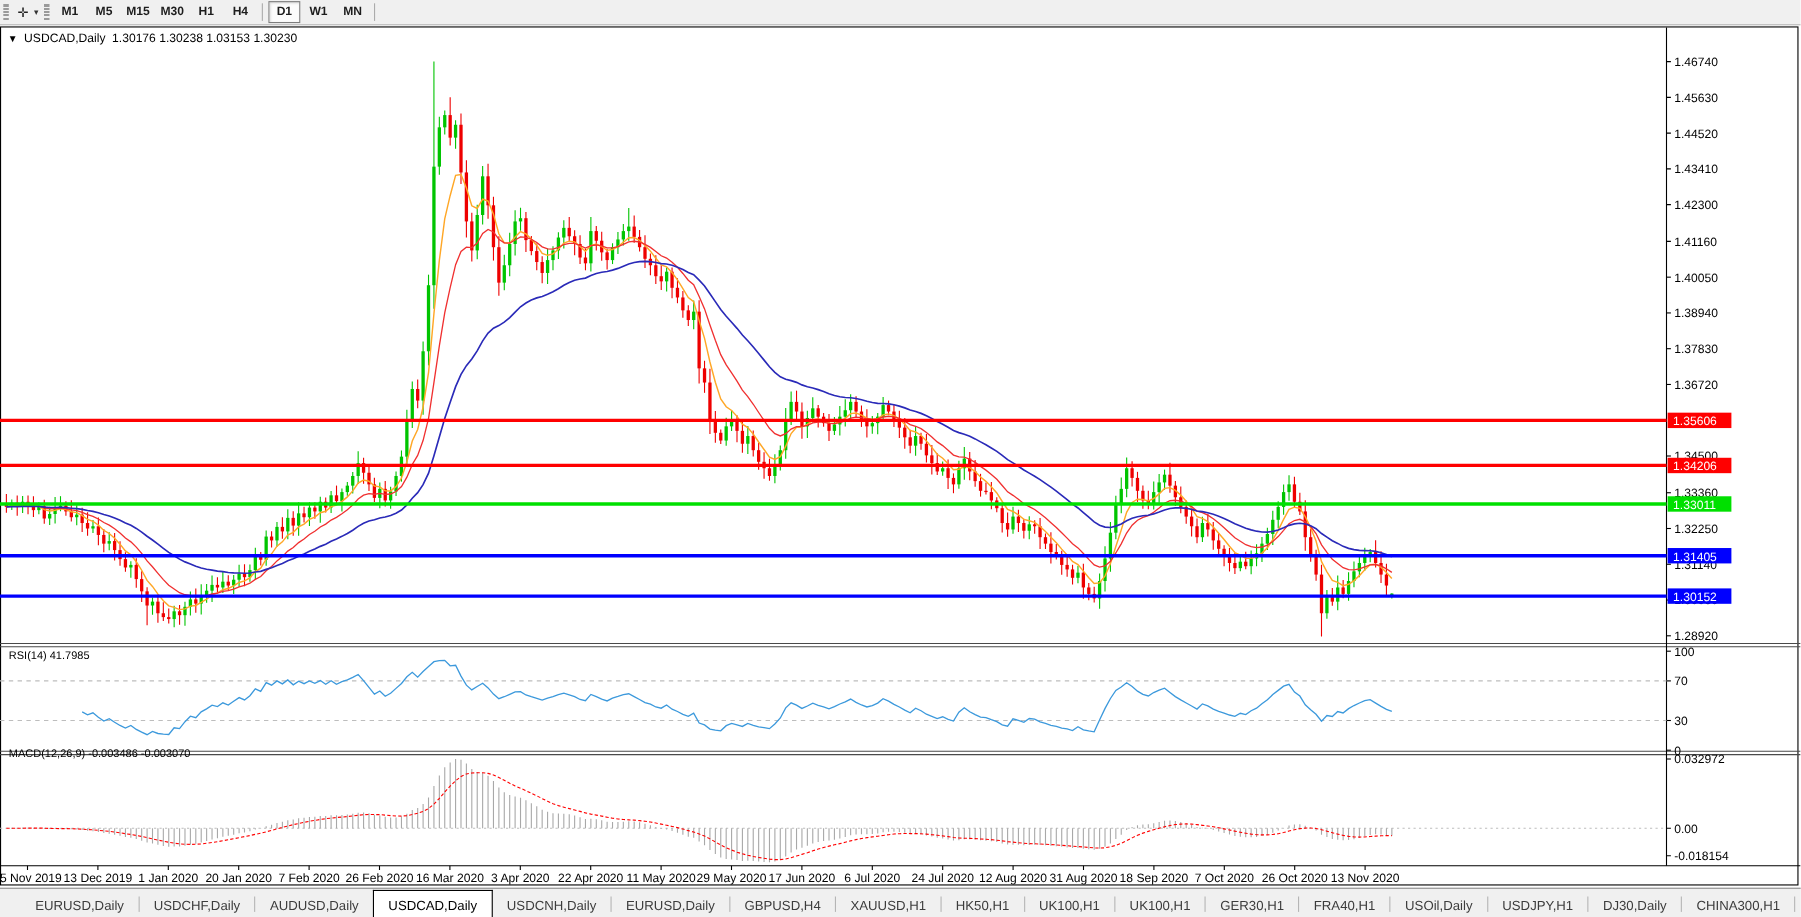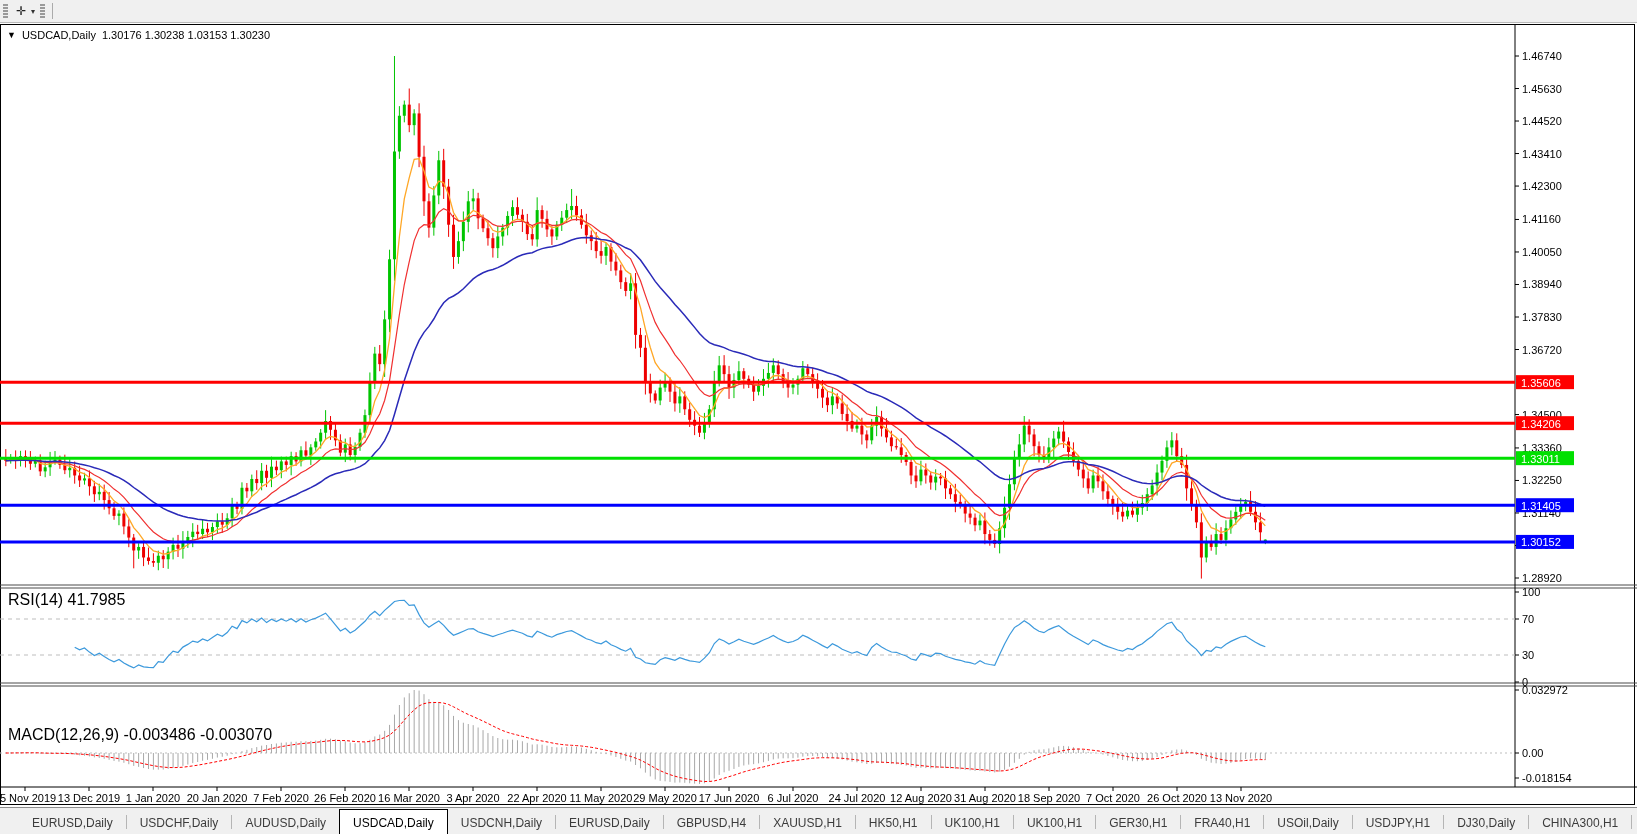--- a/index.html
+++ b/index.html
@@ -15,48 +15,60 @@
   .tb-sep{width:1px;height:16px;background:#ababab;margin:0 4px;}
   .tf-btn{min-width:27px;height:18px;display:flex;align-items:center;justify-content:center;
           font-size:11px;font-weight:bold;color:#1d1d1d;border:1px solid transparent;margin:0 1px;}
   .tf-btn.active{border:1px solid #7d7d7d;background:#fcfcfc;box-shadow:inset 1px 1px 2px #d7d7d7;}
   
   .chart-frame{position:absolute;left:0;top:24px;width:1635px;height:781px;background:#fff;
                border:1px solid #000;box-sizing:border-box;}
   .chart-title{position:absolute;left:7px;top:29px;font-size:11px;color:#000;display:flex;gap:6px;align-items:center;z-index:5;}
   .chart-title .tri{font-size:9px;}
   svg text{font-family:"Liberation Sans",sans-serif;}
-  .panel-label{position:absolute;font-size:16px;color:#000;z-index:5;}
+  .panel-label{position:absolute;font-size:10px;color:#000;z-index:5;}
   .splitter{position:absolute;left:0;width:1637px;height:5px;z-index:6;cursor:row-resize;}
   
   .tabbar{position:absolute;left:0;top:807px;width:1637px;height:27px;background:#f0f0f0;
           border-top:1px solid #8c8c8c;display:flex;align-items:stretch;overflow:hidden;padding-left:19px;}
   .tab{display:flex;align-items:center;padding:0 13px;font-size:12px;color:#3c3c3c;white-space:nowrap;position:relative;top:1px;}
   .tab.active{background:#fff;border:1px solid #000;border-bottom:none;color:#000;}
   .tab-sep{width:1px;height:14px;background:#b5b5b5;align-self:center;}
 </style>
 </head>
 <body>
 
 <div class="toolbar">
   <div class="tb-grip"></div>
   <div class="tb-icon">✛</div>
   <div class="tb-caret">▾</div>
   <div class="tb-grip"></div>
+  <div id="tf-buttons" style="display:flex;align-items:center;">
+      <div class="tf-btn">M1</div>
+      <div class="tf-btn">M5</div>
+      <div class="tf-btn">M15</div>
+      <div class="tf-btn">M30</div>
+      <div class="tf-btn">H1</div>
+      <div class="tf-btn">H4</div>
+      <div class="tb-sep"></div>
+      <div class="tf-btn active">D1</div>
+      <div class="tf-btn">W1</div>
+      <div class="tf-btn">MN</div>
+    </div>
   <div class="tb-sep"></div>
 </div>
 
 <div class="chart-frame"></div>
 <div class="chart-title">
   <span class="tri">▼</span>
   <span>USDCAD,Daily</span>
   <span>1.30176 1.30238 1.03153 1.30230</span>
 </div>
 <div class="panel-label" style="left:8px;top:591px;">RSI(14) 41.7985</div>
-<div class="panel-label" style="left:8px;top:726px;">MACD(12,26,9) -0.003486 -0.003070</div>
+<div class="panel-label" style="left:8px;top:680px;">MACD(12,26,9) -0.003486 -0.003070</div>
 
 <svg id="chart-svg" width="1637" height="783" viewBox="0 0 1637 783" style="position:absolute;left:0;top:24px;">
     <line x1="0" y1="561" x2="1637" y2="561" stroke="#4a4a4a" stroke-width="1"></line>
     <line x1="0" y1="564" x2="1637" y2="564" stroke="#4a4a4a" stroke-width="1"></line>
     <line x1="0" y1="659" x2="1637" y2="659" stroke="#4a4a4a" stroke-width="1"></line>
     <line x1="0" y1="662" x2="1637" y2="662" stroke="#4a4a4a" stroke-width="1"></line>
     <line x1="0" y1="763" x2="1637" y2="763" stroke="#000" stroke-width="1"></line>
     <line x1="1515" y1="1" x2="1515" y2="763" stroke="#000" stroke-width="1"></line>
     <g fill="#000000" font-size="11">
       <line x1="1515" y1="32" x2="1519" y2="32" stroke="#000"></line>

